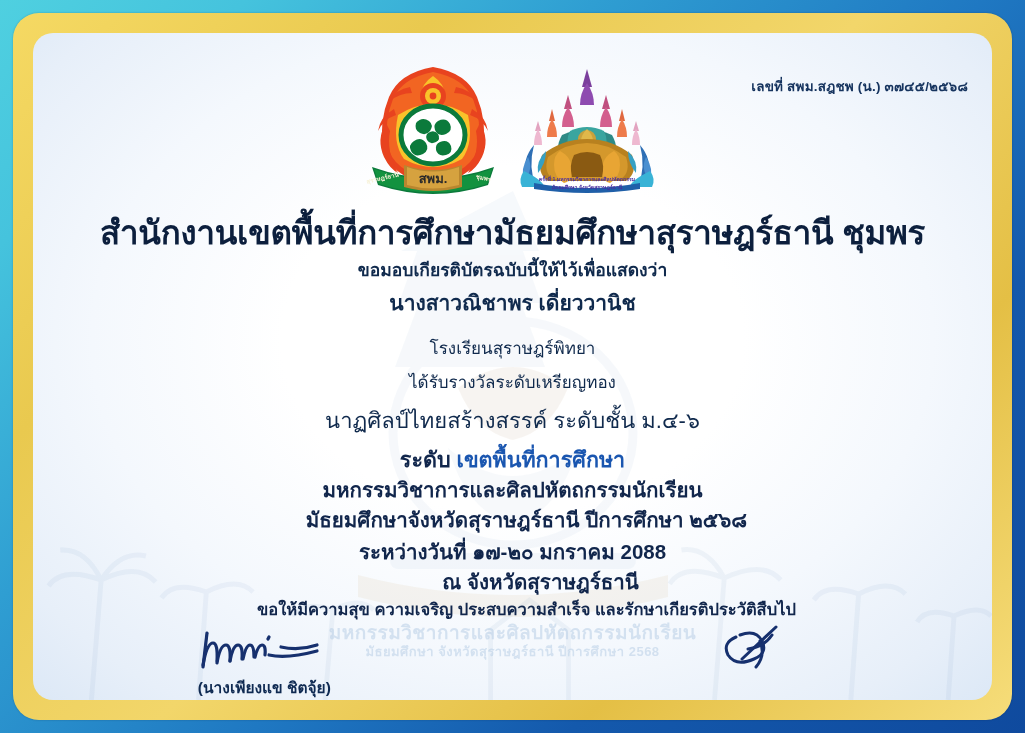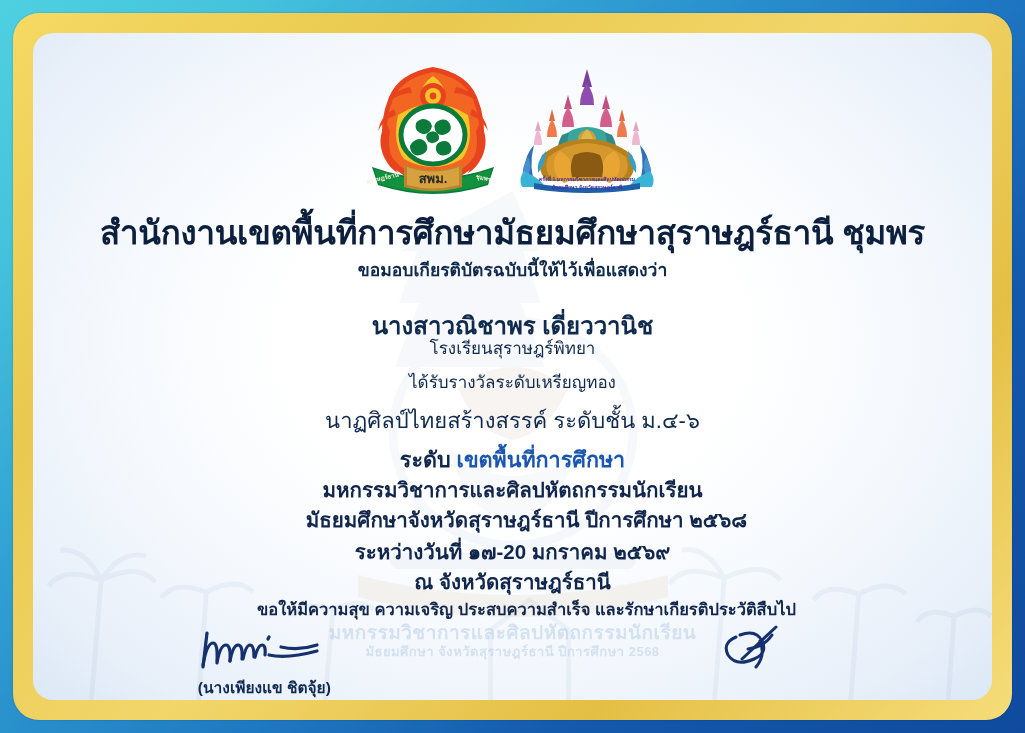--- a/index.html
+++ b/index.html
@@ -70,30 +70,30 @@
 
   
   #body {
     position: absolute; left: 0; top: 0; width: 100%;
     text-align: center;
     color: #0f2f63;
   }
   .ln { line-height: 1.08; position: absolute; width: 100%; left: 0; }
   #t-title  { top: 182px; font-size: 33px; font-weight: 700; letter-spacing: -.2px; color: #0c1f3d; }
   #t-sub    { top: 228px; font-size: 17.5px; font-weight: 700; color: #102a4d; }
-  #t-name   { top: 280px; font-size: 24px; font-weight: 700; color: #102a4d; }
+  #t-name   { top: 259px; font-size: 21px; font-weight: 700; color: #102a4d; }
   #t-school { top: 307px; font-size: 17px; font-weight: 400; color: #102a4d; }
   #t-award  { top: 341px; font-size: 17px; font-weight: 400; color: #102a4d; }
   #t-event  { top: 376px; font-size: 22px; font-weight: 400; color: #102a4d; }
   #t-level  { top: 416px; font-size: 21.5px; font-weight: 700; color: #11264c; }
   #t-level .hi { color: #1a56b0; }
   #t-fair1  { top: 446px; font-size: 20.5px; font-weight: 700; color: #11264c; }
   #t-fair2  { top: 476px; font-size: 20.5px; font-weight: 700; color: #11264c; padding-left: 28px; }
   #t-dates  { top: 508px; font-size: 20.5px; font-weight: 700; color: #11264c; }
-  #t-place  { top: 538px; font-size: 20.5px; font-weight: 700; color: #11264c; }
+  #t-place  { top: 538px; font-size: 20.5px; font-weight: 700; color: #11264c; margin-left: 28px; }
   #t-bless  { top: 568px; font-size: 16.5px; font-weight: 700; color: #11264c; padding-left: 28px; }
 
   
   #signs {
     position: absolute; left: 20px; right: 20px; top: 592px;
     display: flex; justify-content: space-between;
   }
   .sigcol { width: 46%; text-align: center; position: relative; }
   .sigimg { height: 48px; display: flex; align-items: flex-end; justify-content: center; }
   .signame { font-size: 15.5px; font-weight: 700; color: #0f2a52; margin-top: 2px; }
@@ -122,20 +122,21 @@
           <path d="M300 180 L308 90 M308 90 q-30 -10 -42 6 M308 90 q28 -14 42 0"></path>
           <path d="M700 180 L710 58 M710 58 q-42 -16 -56 6 M710 58 q40 -18 58 2 M710 58 q-18 -32 -44 -28"></path>
           <path d="M840 180 L848 74 M848 74 q-34 -12 -46 6 M848 74 q32 -16 48 0"></path>
           <path d="M940 180 L946 96 M946 96 q-28 -10 -38 6 M946 96 q26 -12 38 0"></path>
           <path d="M470 180 L470 110 L510 80 L550 110 L550 180 M470 110 L510 80 L550 110"></path>
         </g>
       </svg>
       <div class="wm" id="wm-text1">มหกรรมวิชาการและศิลปหัตถกรรมนักเรียน</div>
       <div class="wm" id="wm-text2">มัธยมศึกษา จังหวัดสุราษฎร์ธานี ปีการศึกษา 2568</div>
 
+      <div id="docnum">เลขที่ สพม.สฎชพ (น.) ๓๗๔๕/๒๕๖๘</div>
 
       <div id="logos">
         <svg class="logo" width="138" height="132" viewBox="0 0 138 132">
           <g>
             <path d="M69 4 q34 6 44 30 q10 24 6 50 q-4 28 -50 40 q-46 -12 -50 -40 q-4 -26 6 -50 q10 -24 44 -30z" fill="#e8431f"></path>
             <path d="M69 9 q31 6 40 27 q9 22 5 46 q-3 25 -45 36 q-42 -11 -45 -36 q-4 -24 5 -46 q9 -21 40 -27z" fill="#f26522"></path>
             <path d="M69 13 q12 8 12 20 q0 8 -12 12 q-12 -4 -12 -12 q0 -12 12 -20z" fill="#f9c32a"></path>
             <circle cx="69" cy="33" r="13" fill="#e8431f"></circle>
             <circle cx="69" cy="33" r="8" fill="#f9c32a"></circle>
             <circle cx="69" cy="33" r="3.4" fill="#e8431f"></circle>
@@ -213,21 +214,21 @@
         <div class="ln" id="t-name">นางสาวณิชาพร เดี่ยววานิช</div>
         <div class="ln" id="t-school">โรงเรียนสุราษฎร์พิทยา</div>
         <div class="ln" id="t-award">ได้รับรางวัลระดับเหรียญทอง</div>
         <div class="ln" id="t-event">นาฏศิลป์ไทยสร้างสรรค์ ระดับชั้น ม.๔-๖</div>
         <div class="ln" id="t-level">
           <span>ระดับ</span>
           <span class="hi" style="color: rgb(26, 86, 176);">เขตพื้นที่การศึกษา</span>
         </div>
         <div class="ln" id="t-fair1">มหกรรมวิชาการและศิลปหัตถกรรมนักเรียน</div>
         <div class="ln" id="t-fair2">มัธยมศึกษาจังหวัดสุราษฎร์ธานี ปีการศึกษา ๒๕๖๘</div>
-        <div class="ln" id="t-dates">ระหว่างวันที่ ๑๗-20 มกราคม ๒๕๖๙</div>
+        <div class="ln" id="t-dates">ระหว่างวันที่ ๑๗-๒๐ มกราคม 2088</div>
         <div class="ln" id="t-place">ณ จังหวัดสุราษฎร์ธานี</div>
         <div class="ln" id="t-bless">ขอให้มีความสุข ความเจริญ ประสบความสำเร็จ และรักษาเกียรติประวัติสืบไป</div>
       </div>
 
       <div id="signs">
         <div class="sigcol">
           <div class="sigimg">
             <svg width="190" height="48" viewBox="0 0 190 48">
               <g fill="none" stroke="#16306e" stroke-width="3.2" stroke-linecap="round">
                 <path d="M38 8 L34 42"></path>

